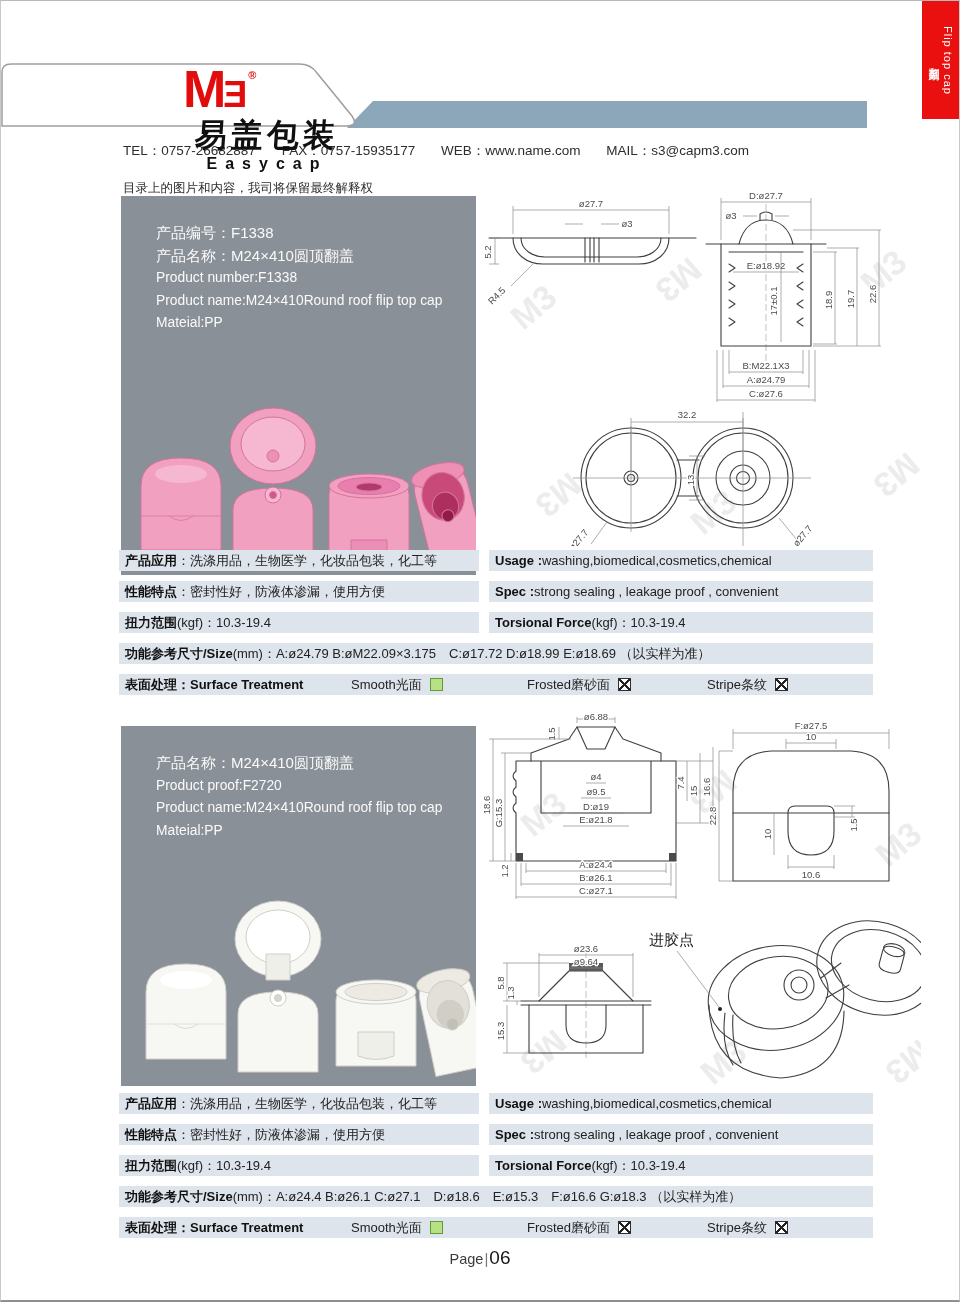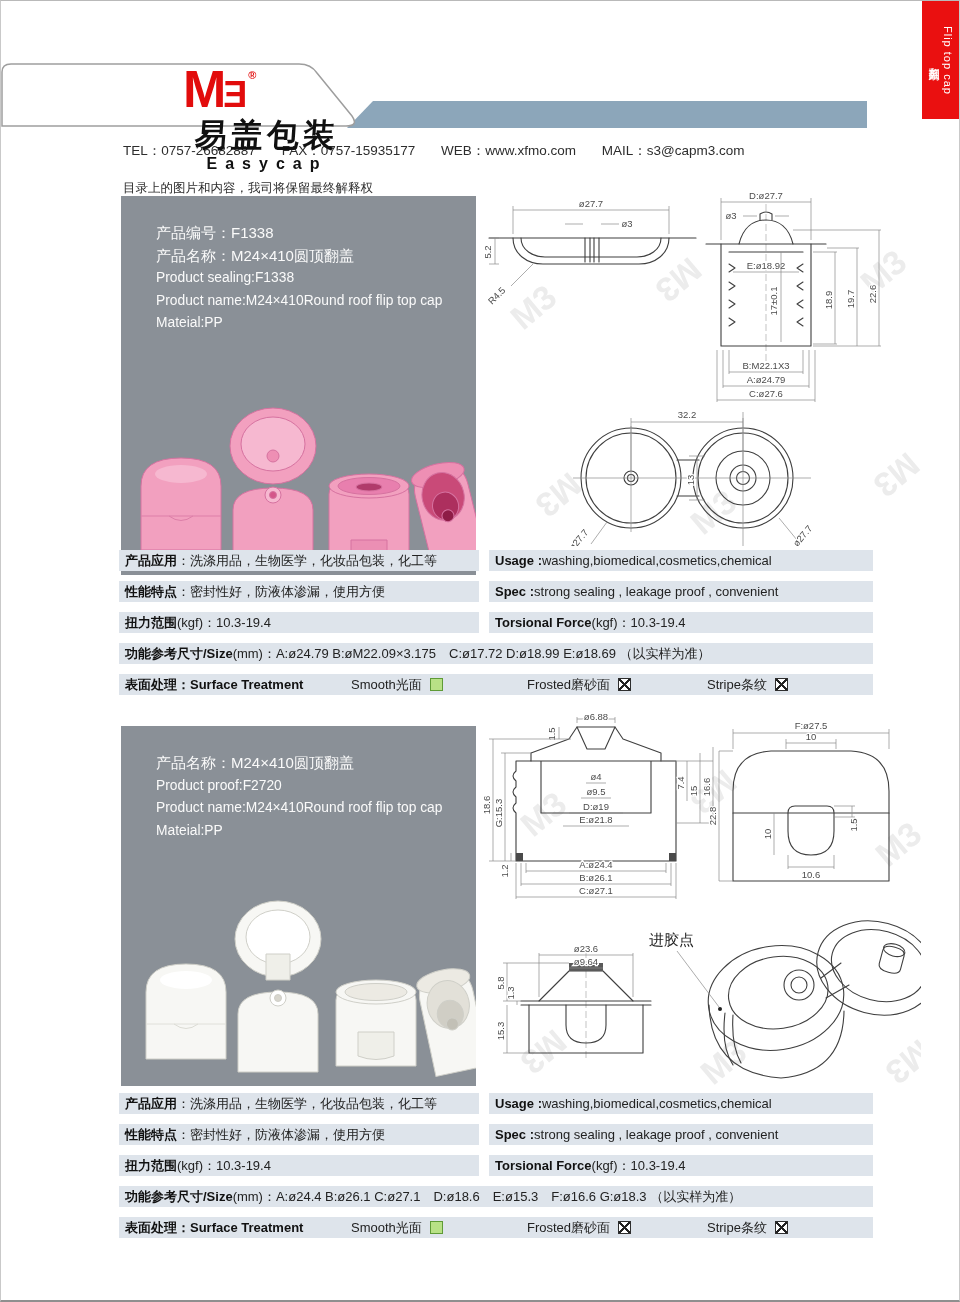--- a/index.html
+++ b/index.html
@@ -81,30 +81,30 @@
   <div class="logo-wrap">
     <span class="logo-m3"><span>M</span><span class="logo-3">Ǝ</span><span class="logo-reg">®</span></span>
     <div class="brand">
       <div class="brand-cn">易盖包装</div>
       <div class="brand-en">Easycap</div>
     </div>
   </div>
   <div class="contact">
     <span class="c-item"><span>TEL：</span><span>0757-26682887</span></span>
     <span class="c-item"><span>FAX：</span><span>0757-15935177</span></span>
-    <span class="c-item"><span>WEB：</span><span>www.xfmo.com</span></span>
+    <span class="c-item"><span>WEB：</span><span>www.name.com</span></span>
     <span class="c-item"><span>MAIL：</span><span>s3@capm3.com</span></span>
   </div>
   <div class="notice">目录上的图片和内容，我司将保留最终解释权</div>
 
   <div class="photo-box pb1">
     <div class="product-info">
       <div class="cn"><span>产品编号：</span><span>F1338</span></div>
       <div class="cn"><span>产品名称：</span><span>M24×410圆顶翻盖</span></div>
-      <div>Product sealing:F1338</div>
+      <div>Product number:F1338</div>
       <div>Product name:M24×410Round roof flip top cap</div>
       <div>Mateial:PP</div>
     </div>
     <svg class="caps-svg" width="355" height="175" viewBox="0 0 355 175">
       <g stroke="#d672a0" stroke-width="1">
         <path d="M20,152 V88 Q20,60 60,60 Q100,60 100,88 V152 Z" fill="#f2a0bf"></path>
         <ellipse cx="60" cy="76" rx="26" ry="9" fill="#f6b8d0" stroke="none"></ellipse>
         <path d="M20,118 H100" fill="none" stroke="#dd7fa8"></path>
         <path d="M48,118 q12,9 24,0" fill="none" stroke="#dd7fa8"></path>
         <ellipse cx="152" cy="48" rx="43" ry="38" fill="#f2a0bf"></ellipse>
@@ -452,14 +452,17 @@
             <span class="box x"></span>
           </span>
         <span class="opt" style="left:588px;">
             <span>Stripe条纹</span>
             <span class="box x"></span>
           </span>
       </div>
     </div>
   </div>
 
+  <div class="footer">
+    <span class="pg-label">Page</span><span class="pg-sep">|</span><span class="pg-num">06</span>
+  </div>
 
 </div>
 
 </body></html>

